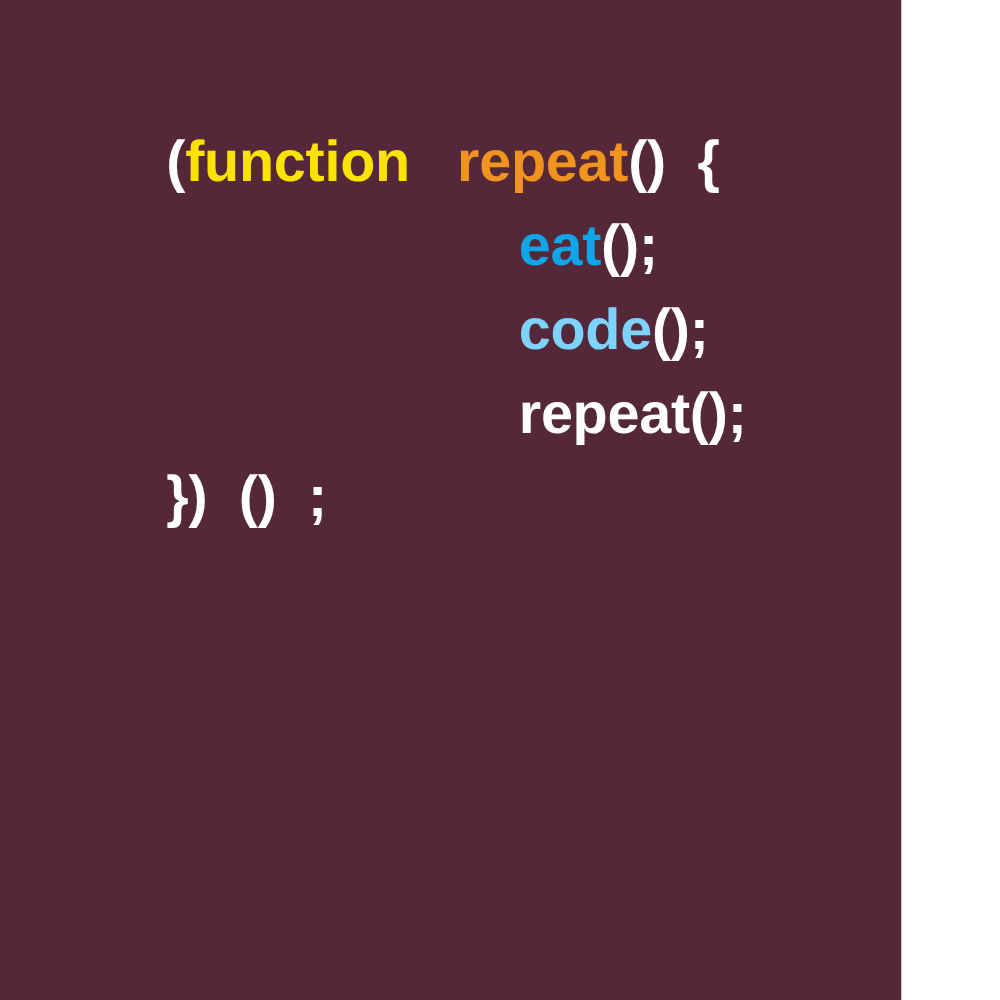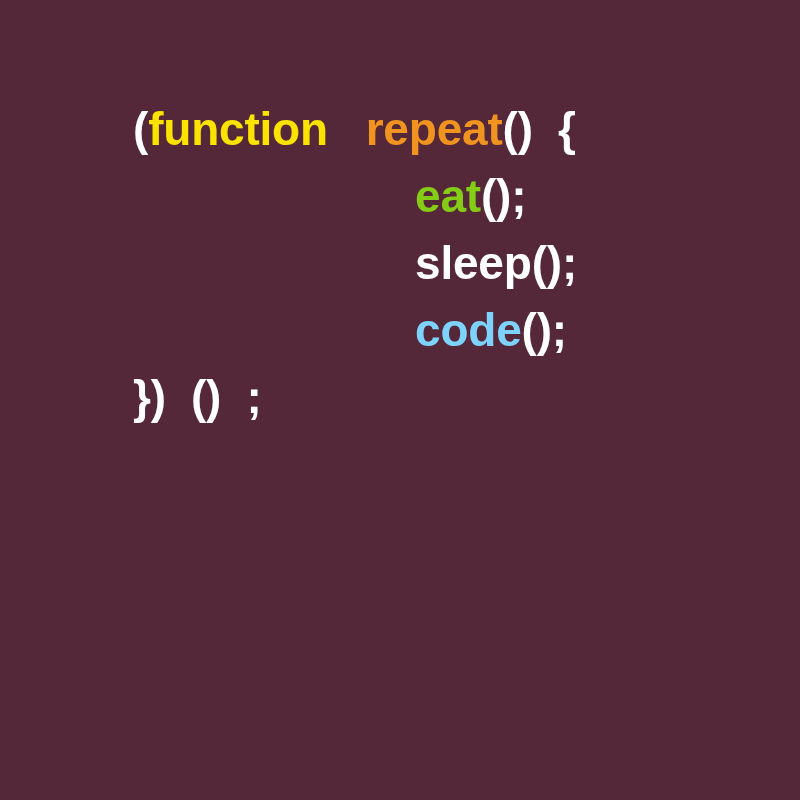--- a/index.html
+++ b/index.html
@@ -9,21 +9,21 @@
   }
   body {
     width: 800px;
     height: 800px;
     overflow: hidden;
     font-family: "Liberation Sans", "DejaVu Sans", sans-serif;
   }
 
   #canvas {
     position: relative;
-    width: 800px;
+    width: 721px;
     height: 800px;
     background: #552839;
     box-sizing: border-box;
   }
 
   #code-block {
     position: absolute;
     left: 133px;
     top: 96px;
     width: 640px;
@@ -49,18 +49,18 @@
   .tok-fnname   { color: #f0931f; }
   .tok-punct    { color: #ffffff; }
   .tok-space    { color: transparent; }
 </style>
 </head>
 <body>
 
 <div id="canvas" style="background: rgb(85, 40, 57);">
   <div id="code-block">
       <div class="code-line"><span class="tok-punct" style="color: rgb(255, 255, 255);">(</span><span class="tok-keyword" style="color: rgb(250, 227, 0);">function</span><span class="tok-space">   </span><span class="tok-fnname" style="color: rgb(240, 147, 31);">repeat</span><span class="tok-punct" style="color: rgb(255, 255, 255);">()</span><span class="tok-space">  </span><span class="tok-punct" style="color: rgb(255, 255, 255);">{</span></div>
-      <div class="code-line indent"><span class="tok-plain" style="color: #84cc16;">eat</span><span class="tok-punct" style="color: rgb(255, 255, 255);">();</span></div>
-      <div class="code-line indent"><span class="tok-plain" style="color: rgb(255, 255, 255);">sleep</span><span class="tok-punct" style="color: rgb(255, 255, 255);">();</span></div>
+      <div class="code-line indent"><span class="tok-plain" style="color: #0ea5e9;">eat</span><span class="tok-punct" style="color: rgb(255, 255, 255);">();</span></div>
       <div class="code-line indent"><span class="tok-plain" style="color: #7dd3fc;">code</span><span class="tok-punct" style="color: rgb(255, 255, 255);">();</span></div>
+      <div class="code-line indent"><span class="tok-plain" style="color: rgb(255, 255, 255);">repeat</span><span class="tok-punct" style="color: rgb(255, 255, 255);">();</span></div>
       <div class="code-line"><span class="tok-punct" style="color: rgb(255, 255, 255);">})</span><span class="tok-space">  </span><span class="tok-punct" style="color: rgb(255, 255, 255);">()</span><span class="tok-space">  </span><span class="tok-punct" style="color: rgb(255, 255, 255);">;</span></div>
     </div>
 </div>
 
 </body></html>

